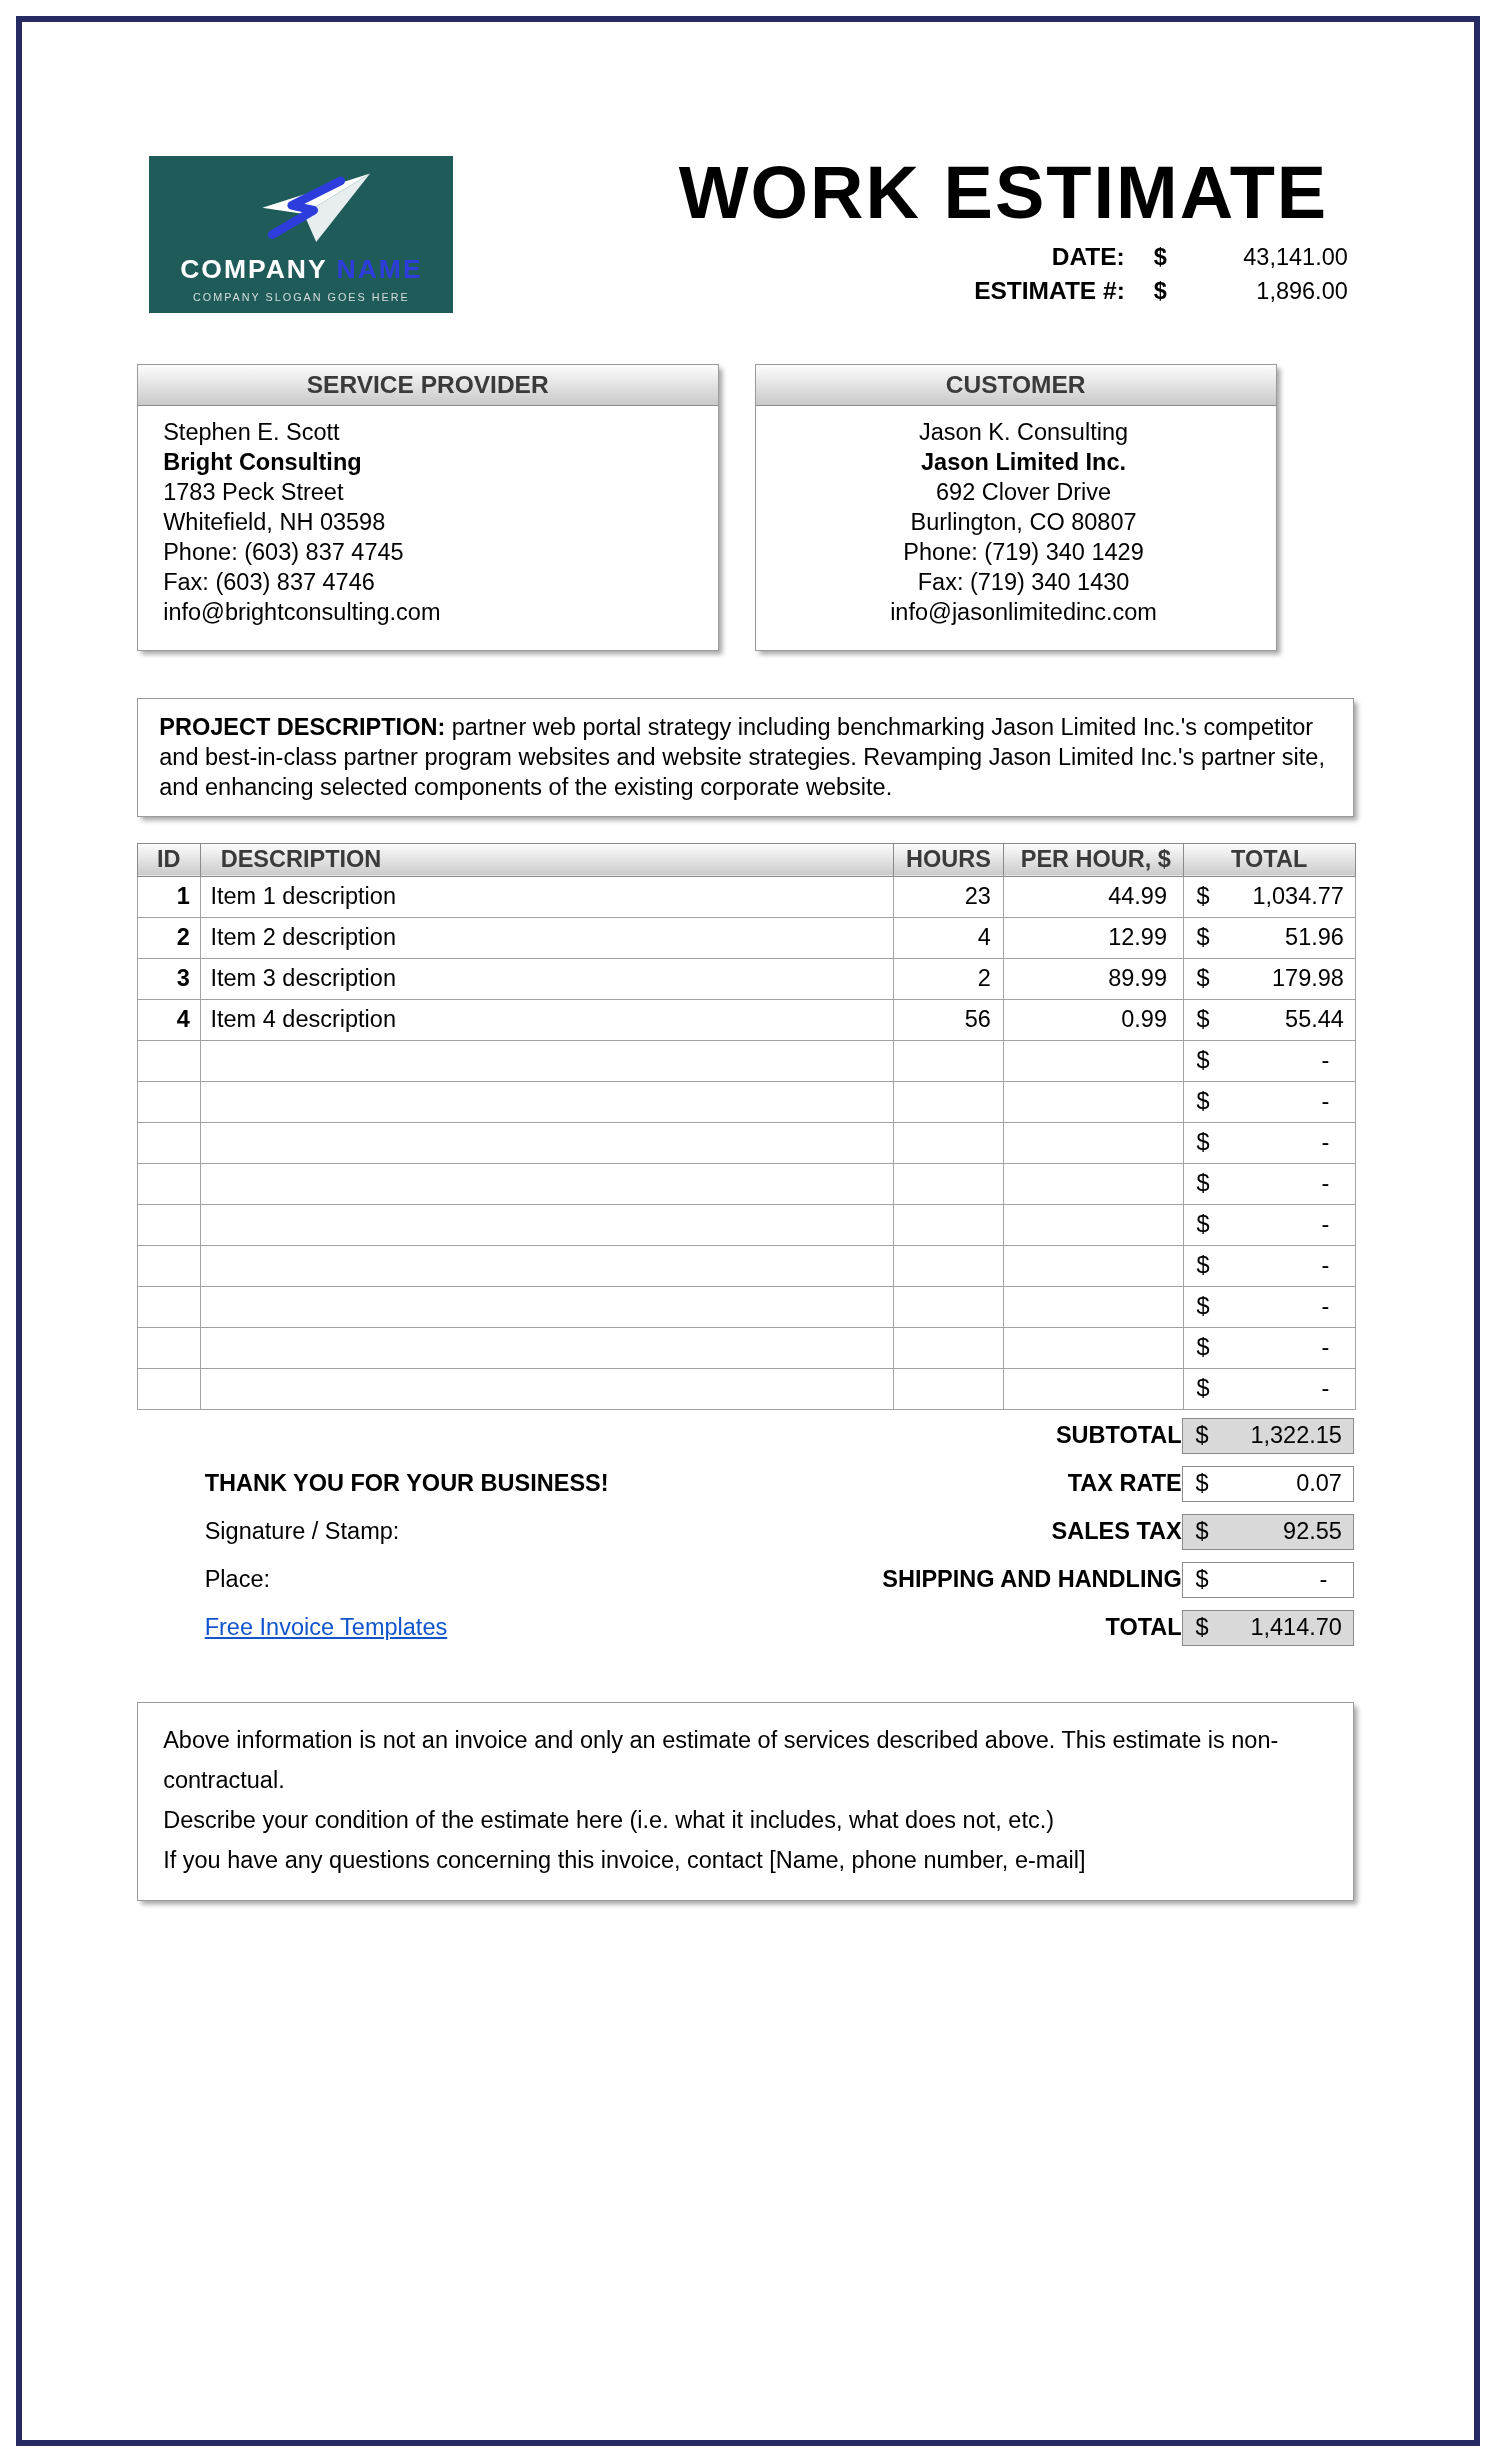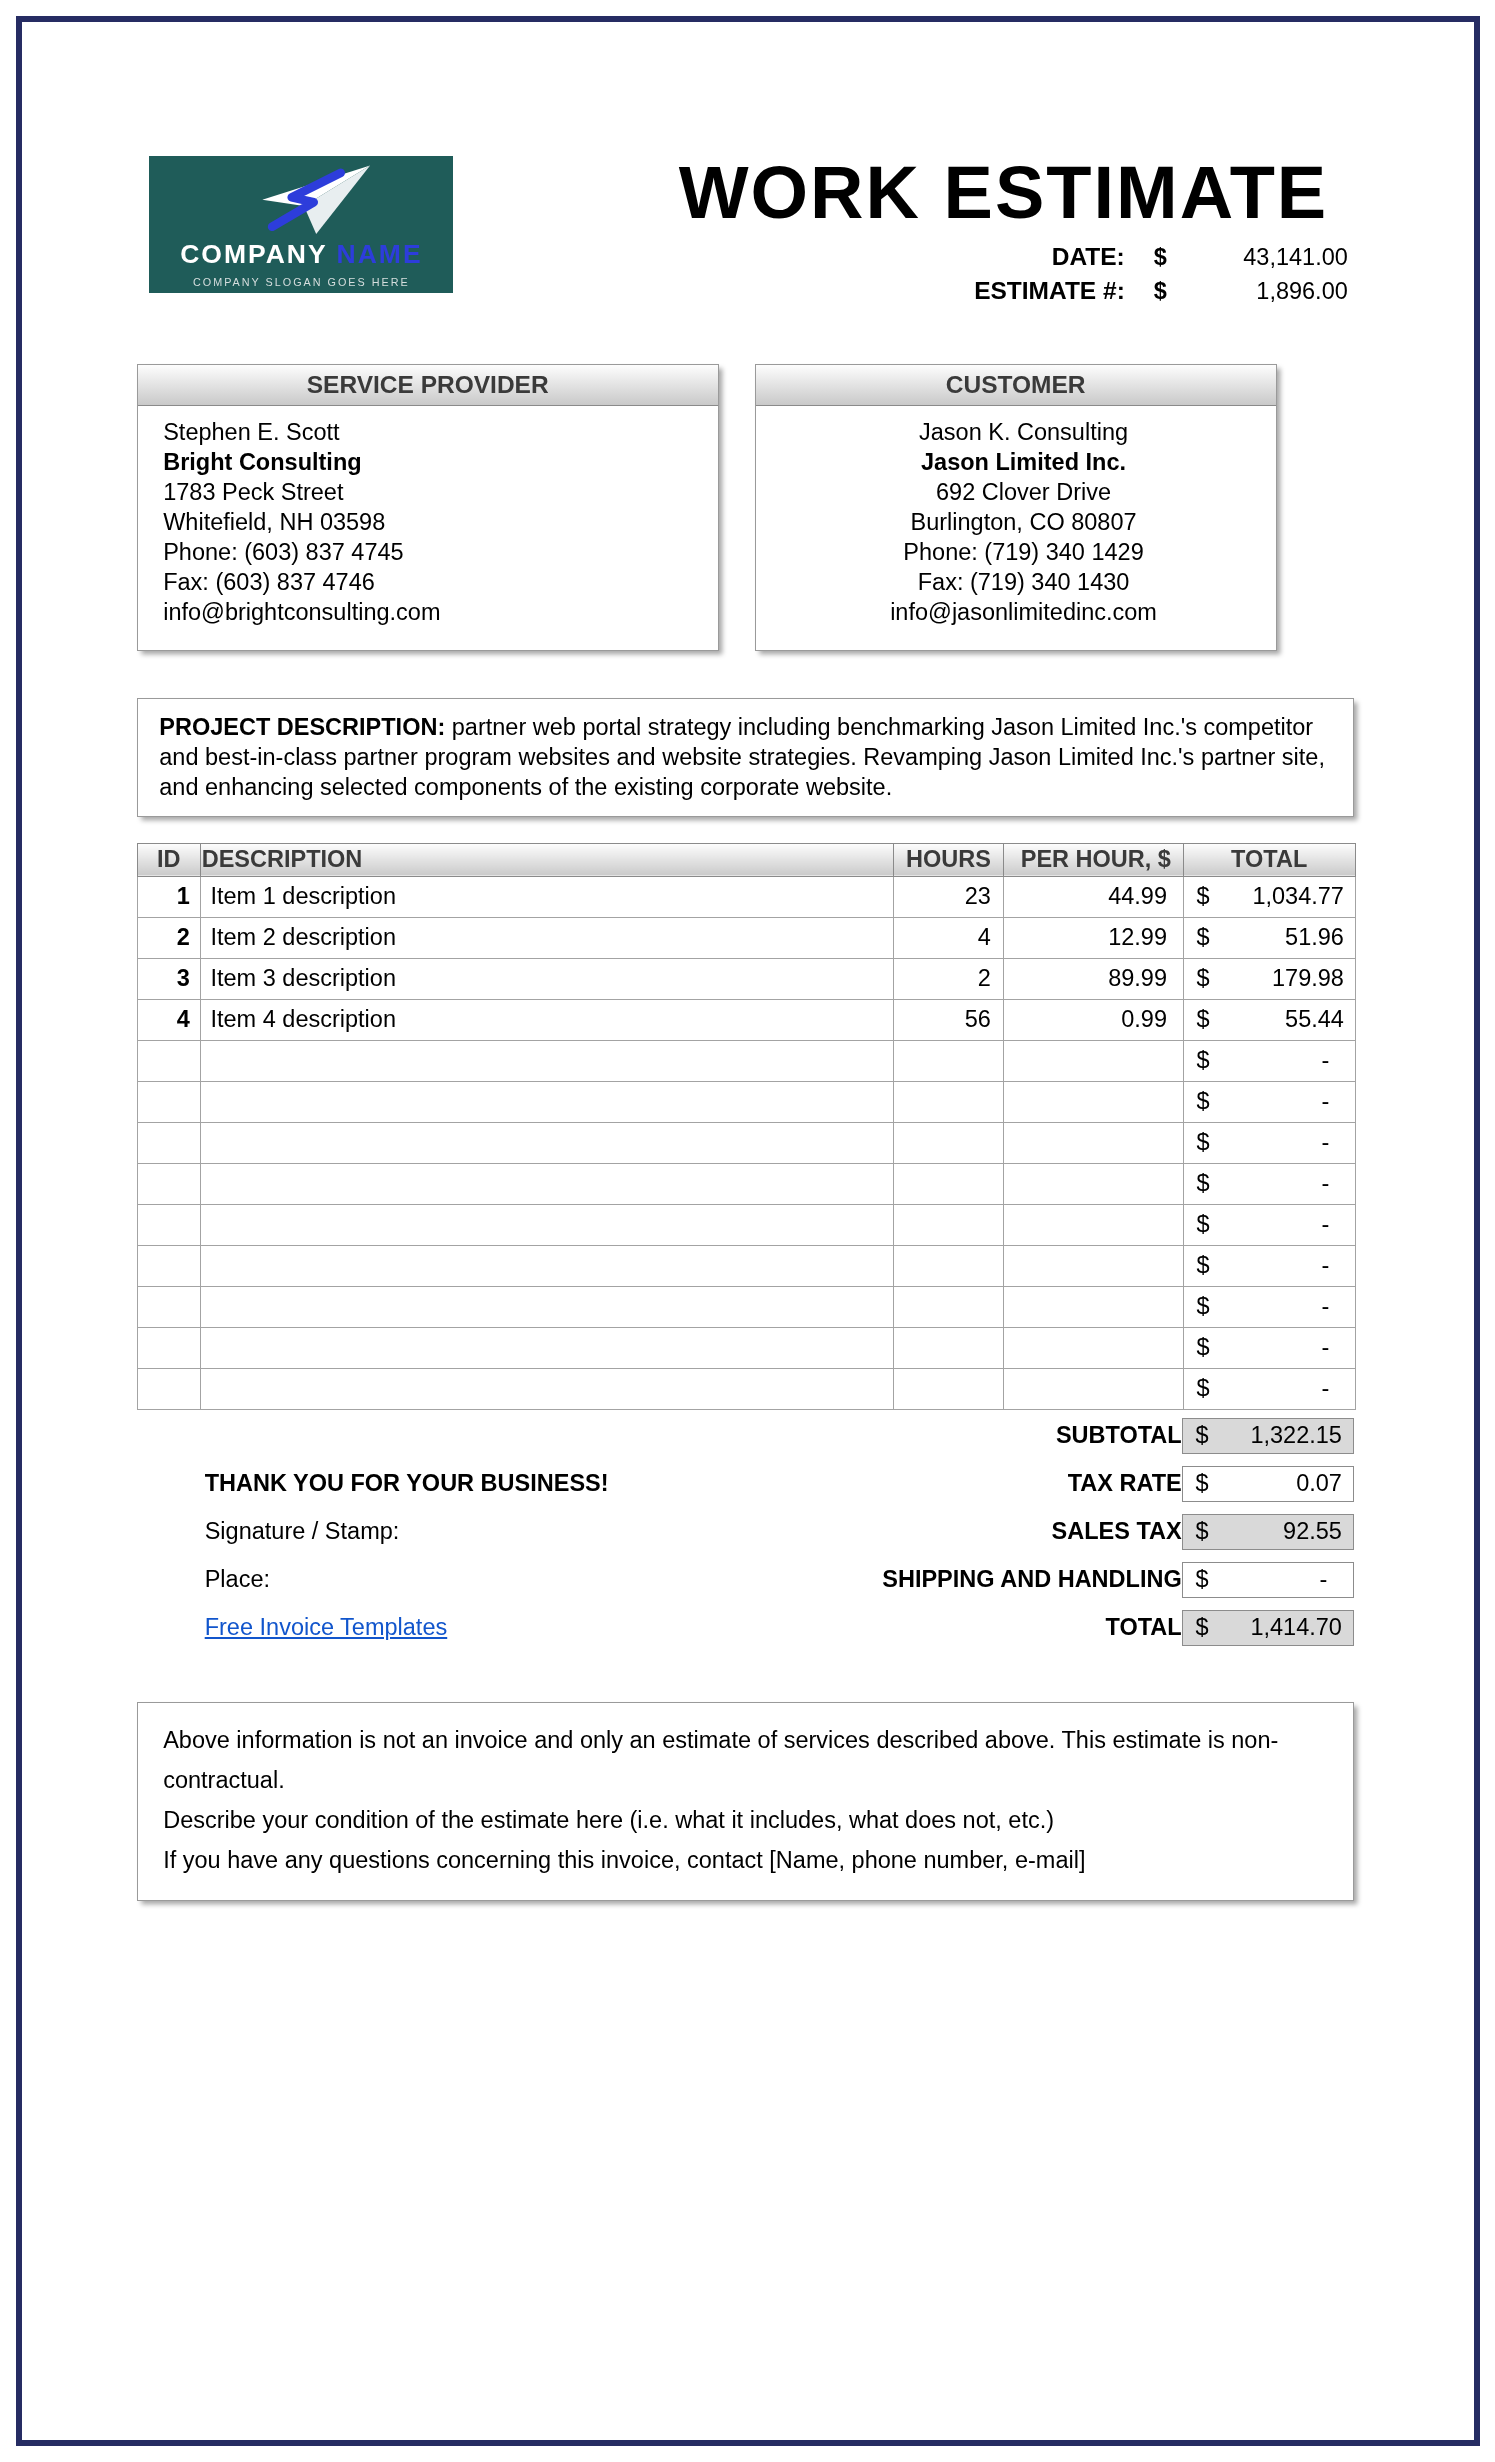--- a/index.html
+++ b/index.html
@@ -8,21 +8,21 @@
 
   .page-frame {
     position: absolute; left: 15.7px; top: 15.7px; right: 15.7px; bottom: 15.7px;
     border: 6.9px solid #262c63; background: #ffffff;
   }
   .content { position: absolute; left: 115px; width: 1217px; top: 0; }
 
   
   .top-section { margin-top: 134px; display: flex; align-items: flex-start; height: 157px; }
   .logo {
-    width: 304px; height: 137px; background: #1f5c59; margin-left: 12.7px;
+    width: 304px; height: 157px; background: #1f5c59; margin-left: 12.7px;
     display: flex; flex-direction: column; align-items: center; padding: 7.8px 5.9px 9.8px 5.9px;
   }
   .logo-icon-wrap { flex: 1; display: flex; align-items: center; justify-content: center; }
   .logo-name { font-size: 26.5px; font-weight: bold; letter-spacing: 2px; color: #ffffff; white-space: nowrap; }
   .logo-name .name2 { color: #2d3ddb; }
   .logo-slogan { font-size: 10.8px; letter-spacing: 2px; color: #d6dede; margin-top: 5.9px; white-space: nowrap; }
 
   .title-block { margin-left: auto; text-align: right; padding-right: 5.9px; }
   .doc-title { font-size: 74px; font-weight: 900; letter-spacing: 2px; line-height: 1; margin-right: 19.6px; white-space: nowrap; }
   .meta { margin-top: 13.7px; }
@@ -56,21 +56,21 @@
   
   table.items { margin-top: 25.5px; border-collapse: collapse; width: 1217px; table-layout: fixed; }
   table.items th, table.items td { border: 1px solid #a3a3a3; font-size: 23.5px; }
   table.items th {
     height: 33px; background: linear-gradient(#fdfdfd, #cacaca);
     color: #3a3a3a; font-weight: bold; border-color: #8a8a8a;
   }
   table.items td { height: 41px; background: #fff; vertical-align: middle; }
   col.c-id { width: 63px; } col.c-desc { width: 693px; } col.c-hours { width: 110px; }
   col.c-rate { width: 180px; } col.c-total { width: 172px; }
-  th.h-desc { text-align: left; padding-left: 1px; }
+  th.h-desc { text-align: left; padding-left: 20px; }
   th.h-hours, th.h-rate { text-align: right; padding-right: 11.8px; }
   td.cell-id { text-align: right; padding-right: 9.8px; font-weight: bold; }
   td.cell-desc { text-align: left; padding-left: 9.8px; }
   td.cell-hours { text-align: right; padding-right: 11.8px; }
   td.cell-rate { text-align: right; padding-right: 15.7px; }
   td.cell-total { padding: 0 10.8px 0 12.7px; }
   td.cell-total .inner { display: flex; align-items: center; }
   .amt { margin-left: auto; }
   .amt.dash { margin-right: 14.7px; }
 

